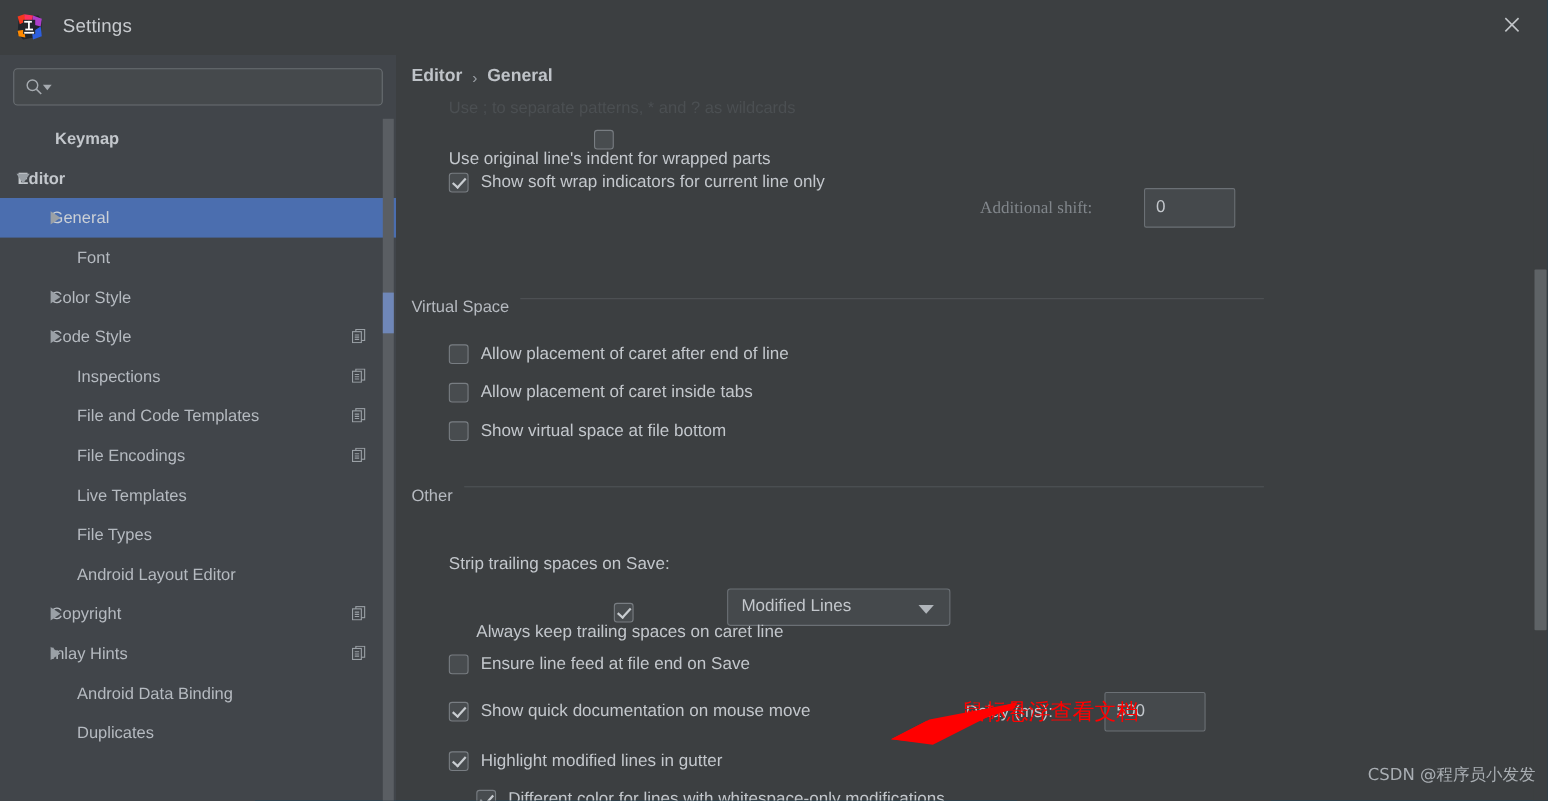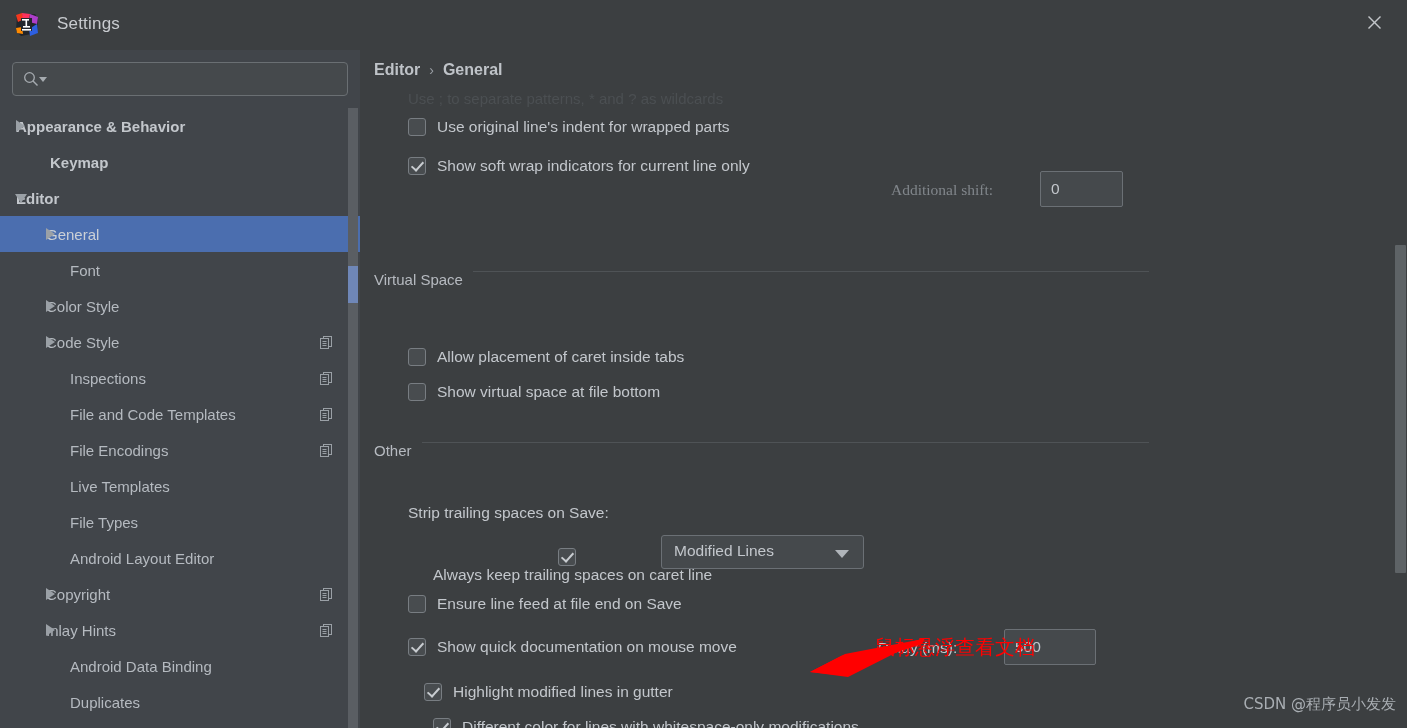--- a/index.html
+++ b/index.html
@@ -285,24 +285,20 @@
         <svg width="16" height="16" viewBox="0 0 16 16">
           <circle cx="6.5" cy="6.5" r="4.8" fill="none" stroke="#a6abb0" stroke-width="1.3"></circle>
           <line x1="10" y1="10" x2="14.5" y2="14.5" stroke="#a6abb0" stroke-width="1.4"></line>
         </svg>
       </span>
       <span class="caret-dd"></span>
       <input id="search-input" type="text" value="" placeholder="" style="">
     </div>
 
     <div id="tree">
-        <div class="tree-row lvl0">
-          <span class="arrow-r"></span>
-          <span class="lbl">Appearance &amp; Behavior</span>
-        </div>
         <div class="tree-row lvl0 noarrow">
           <span class="lbl">Keymap</span>
         </div>
         <div class="tree-row lvl0">
           <span class="arrow-d"></span>
           <span class="lbl">Editor</span>
         </div>
         <div class="tree-row lvl1 selected">
           <span class="arrow-r"></span>
           <span class="lbl">General</span>
@@ -403,38 +399,42 @@
     <div id="breadcrumb">
       <span>Editor</span>
       <span class="sep">›</span>
       <span>General</span>
     </div>
 
     <div id="content">
 
       <div class="faded-top">Use ; to separate patterns, * and ? as wildcards</div>
 
-      <div class="chk-row" style="left:48px; top:28px;">
+      <div class="chk-row" style="left:48px; top:28px;flex-direction:column;">
         <span class="chk"></span>
         <span>Use original line's indent for wrapped parts</span>
       </div>
 
       <div class="lbl-dim" style="left:531px; top:91px;">Additional shift:</div>
       <input class="txtfield" style="left: 680px; top: 81px; width: 83px; height: 36px;" value="0">
 
       <div class="chk-row" style="left:48px; top:67px;">
         <span class="chk on"></span>
         <span>Show soft wrap indicators for current line only</span>
       </div>
 
       <div class="group-hdr" style="left:14px; top:181px;">
         <span>Virtual Space</span>
         <span class="line"></span>
       </div>
 
+      <div class="chk-row" style="left:48px; top:223px;">
+        <span class="chk"></span>
+        <span>Allow placement of caret after end of line</span>
+      </div>
       <div class="chk-row" style="left:48px; top:258px;">
         <span class="chk"></span>
         <span>Allow placement of caret inside tabs</span>
       </div>
       <div class="chk-row" style="left:48px; top:293px;">
         <span class="chk"></span>
         <span>Show virtual space at file bottom</span>
       </div>
 
       <div class="group-hdr" style="left:14px; top:352px;">
@@ -459,21 +459,21 @@
       </div>
 
       <div class="chk-row" style="left:48px; top:548px;">
         <span class="chk on"></span>
         <span>Show quick documentation on mouse move</span>
       </div>
 
       <div class="lbl-static" style="left:518px; top:549px;">Delay (ms):</div>
       <input class="txtfield" style="left: 644px; top: 539px; width: 92px; height: 36px;" value="500">
 
-      <div class="chk-row" style="left:64px; top:593px;">
+      <div class="chk-row" style="left:48px; top:593px;">
         <span class="chk on"></span>
         <span>Highlight modified lines in gutter</span>
       </div>
 
       <div class="chk-row" style="left:73px; top:628px;">
         <span class="chk on"></span>
         <span>Different color for lines with whitespace-only modifications</span>
       </div>
 
       <div id="annot-text">鼠标悬浮查看文档</div>

